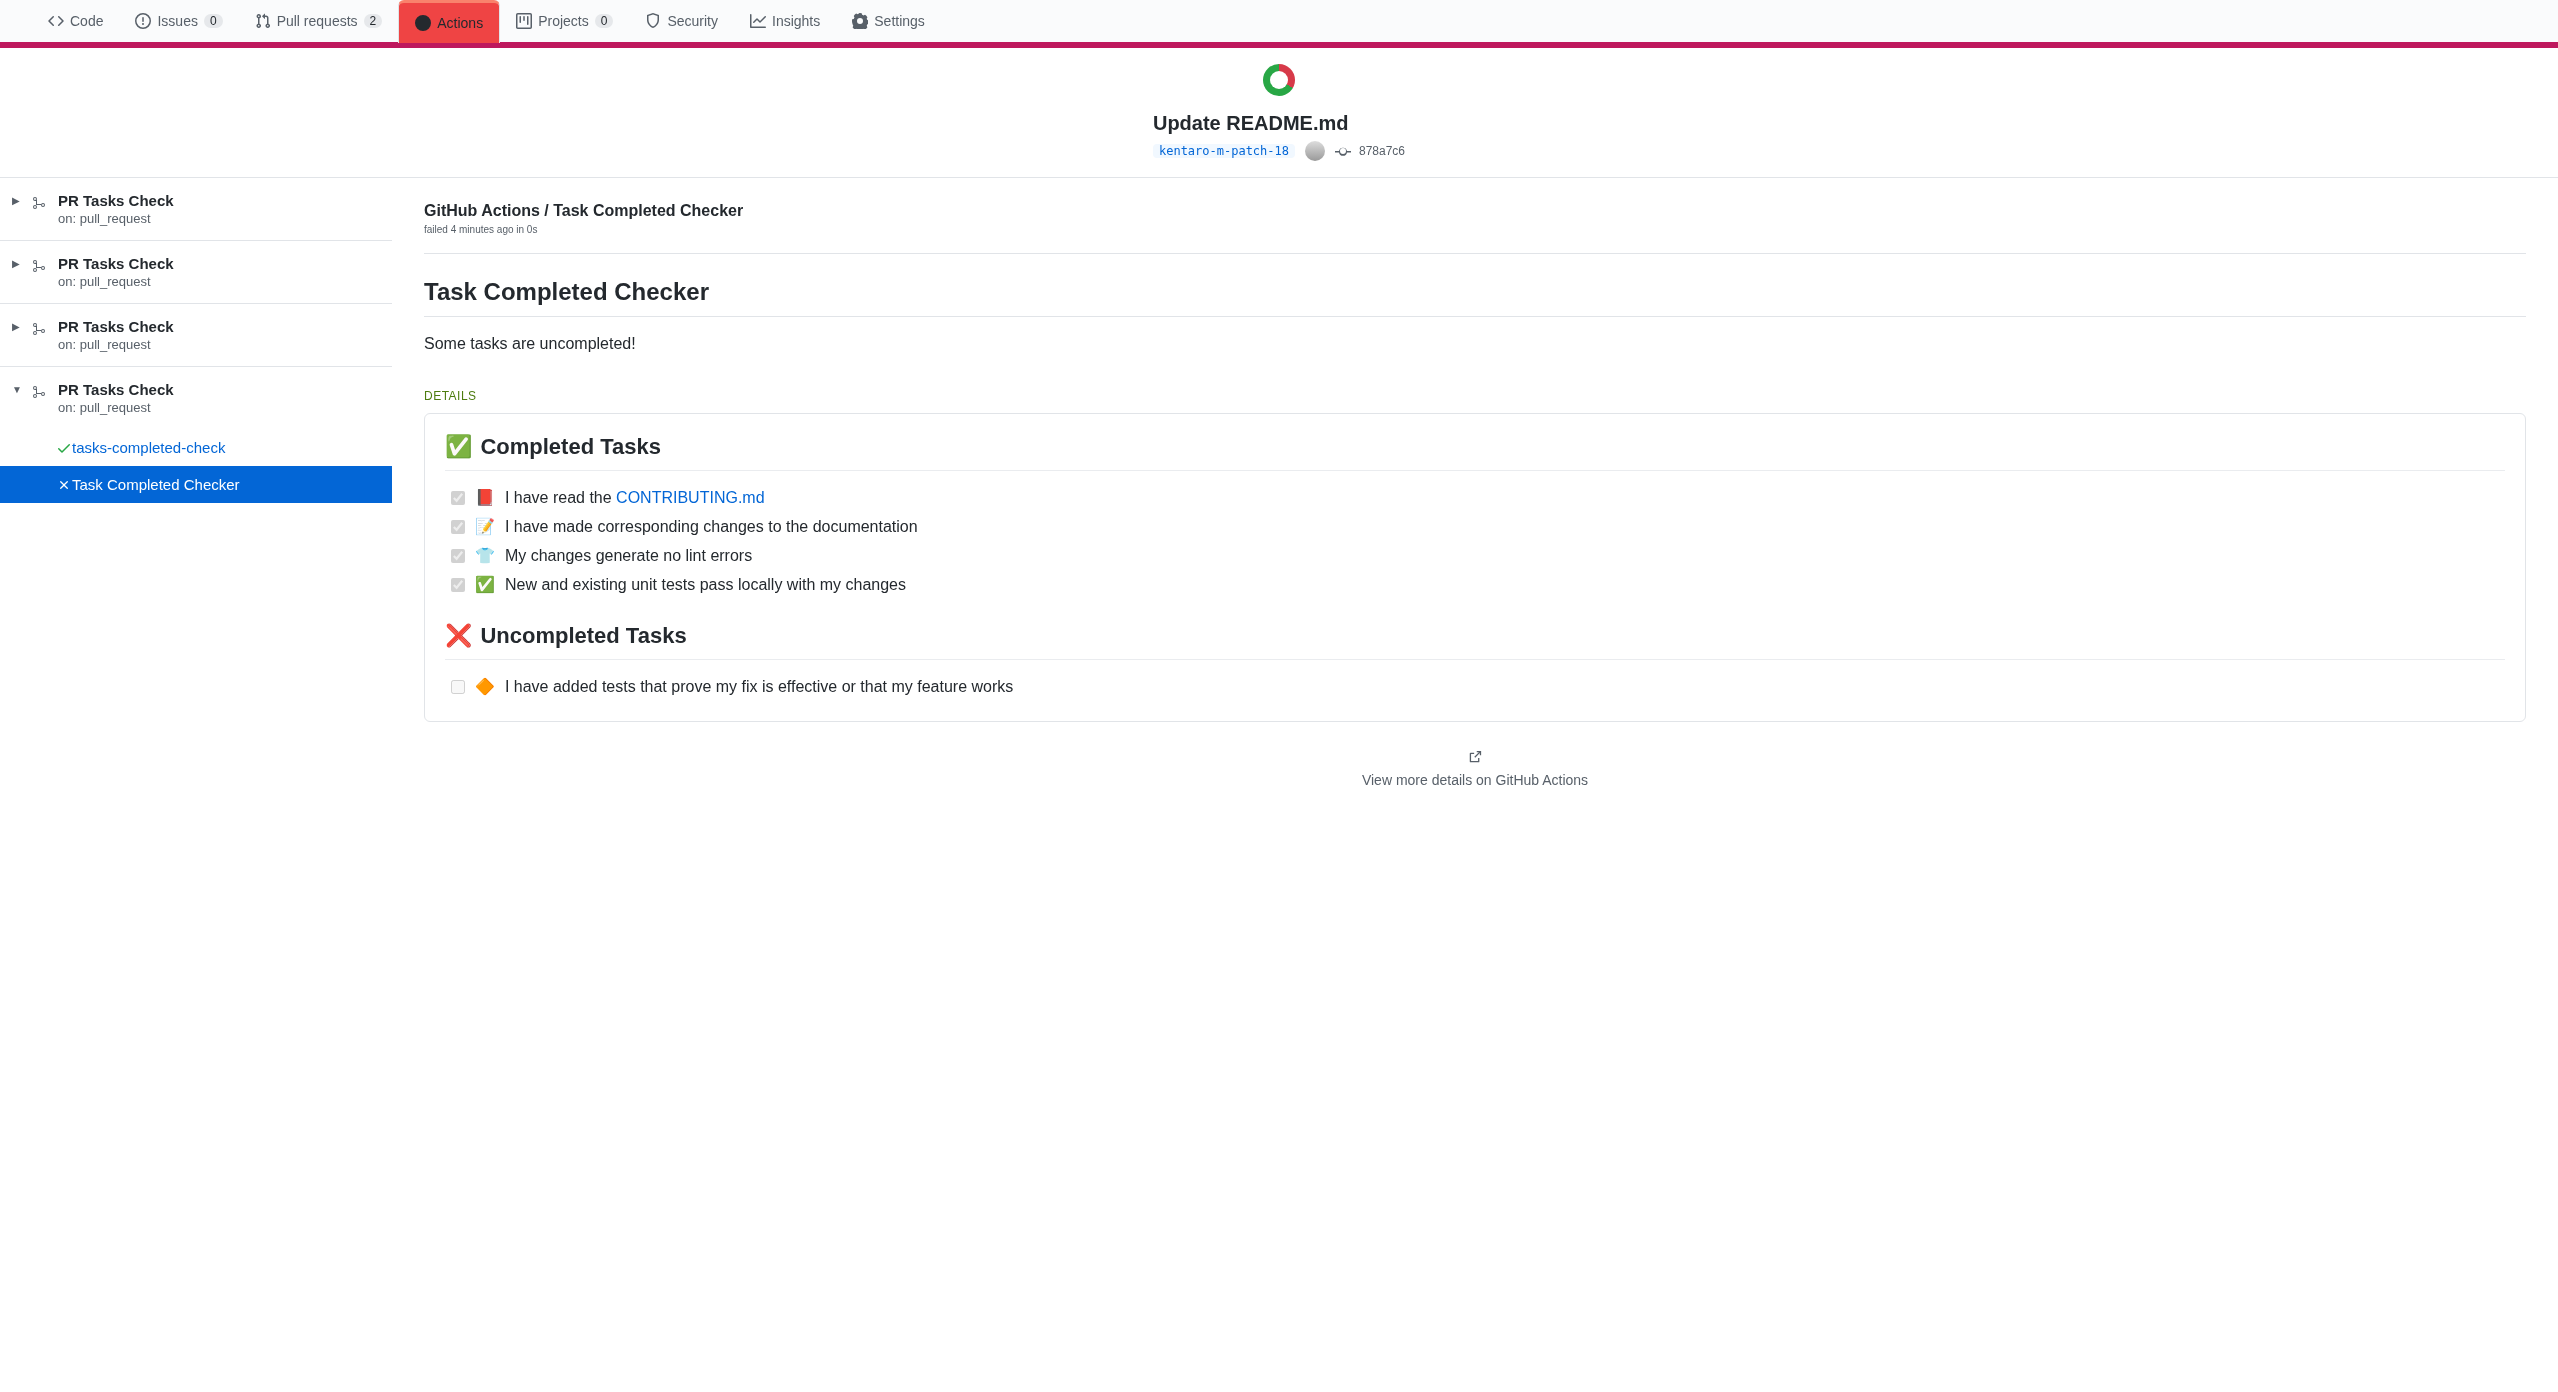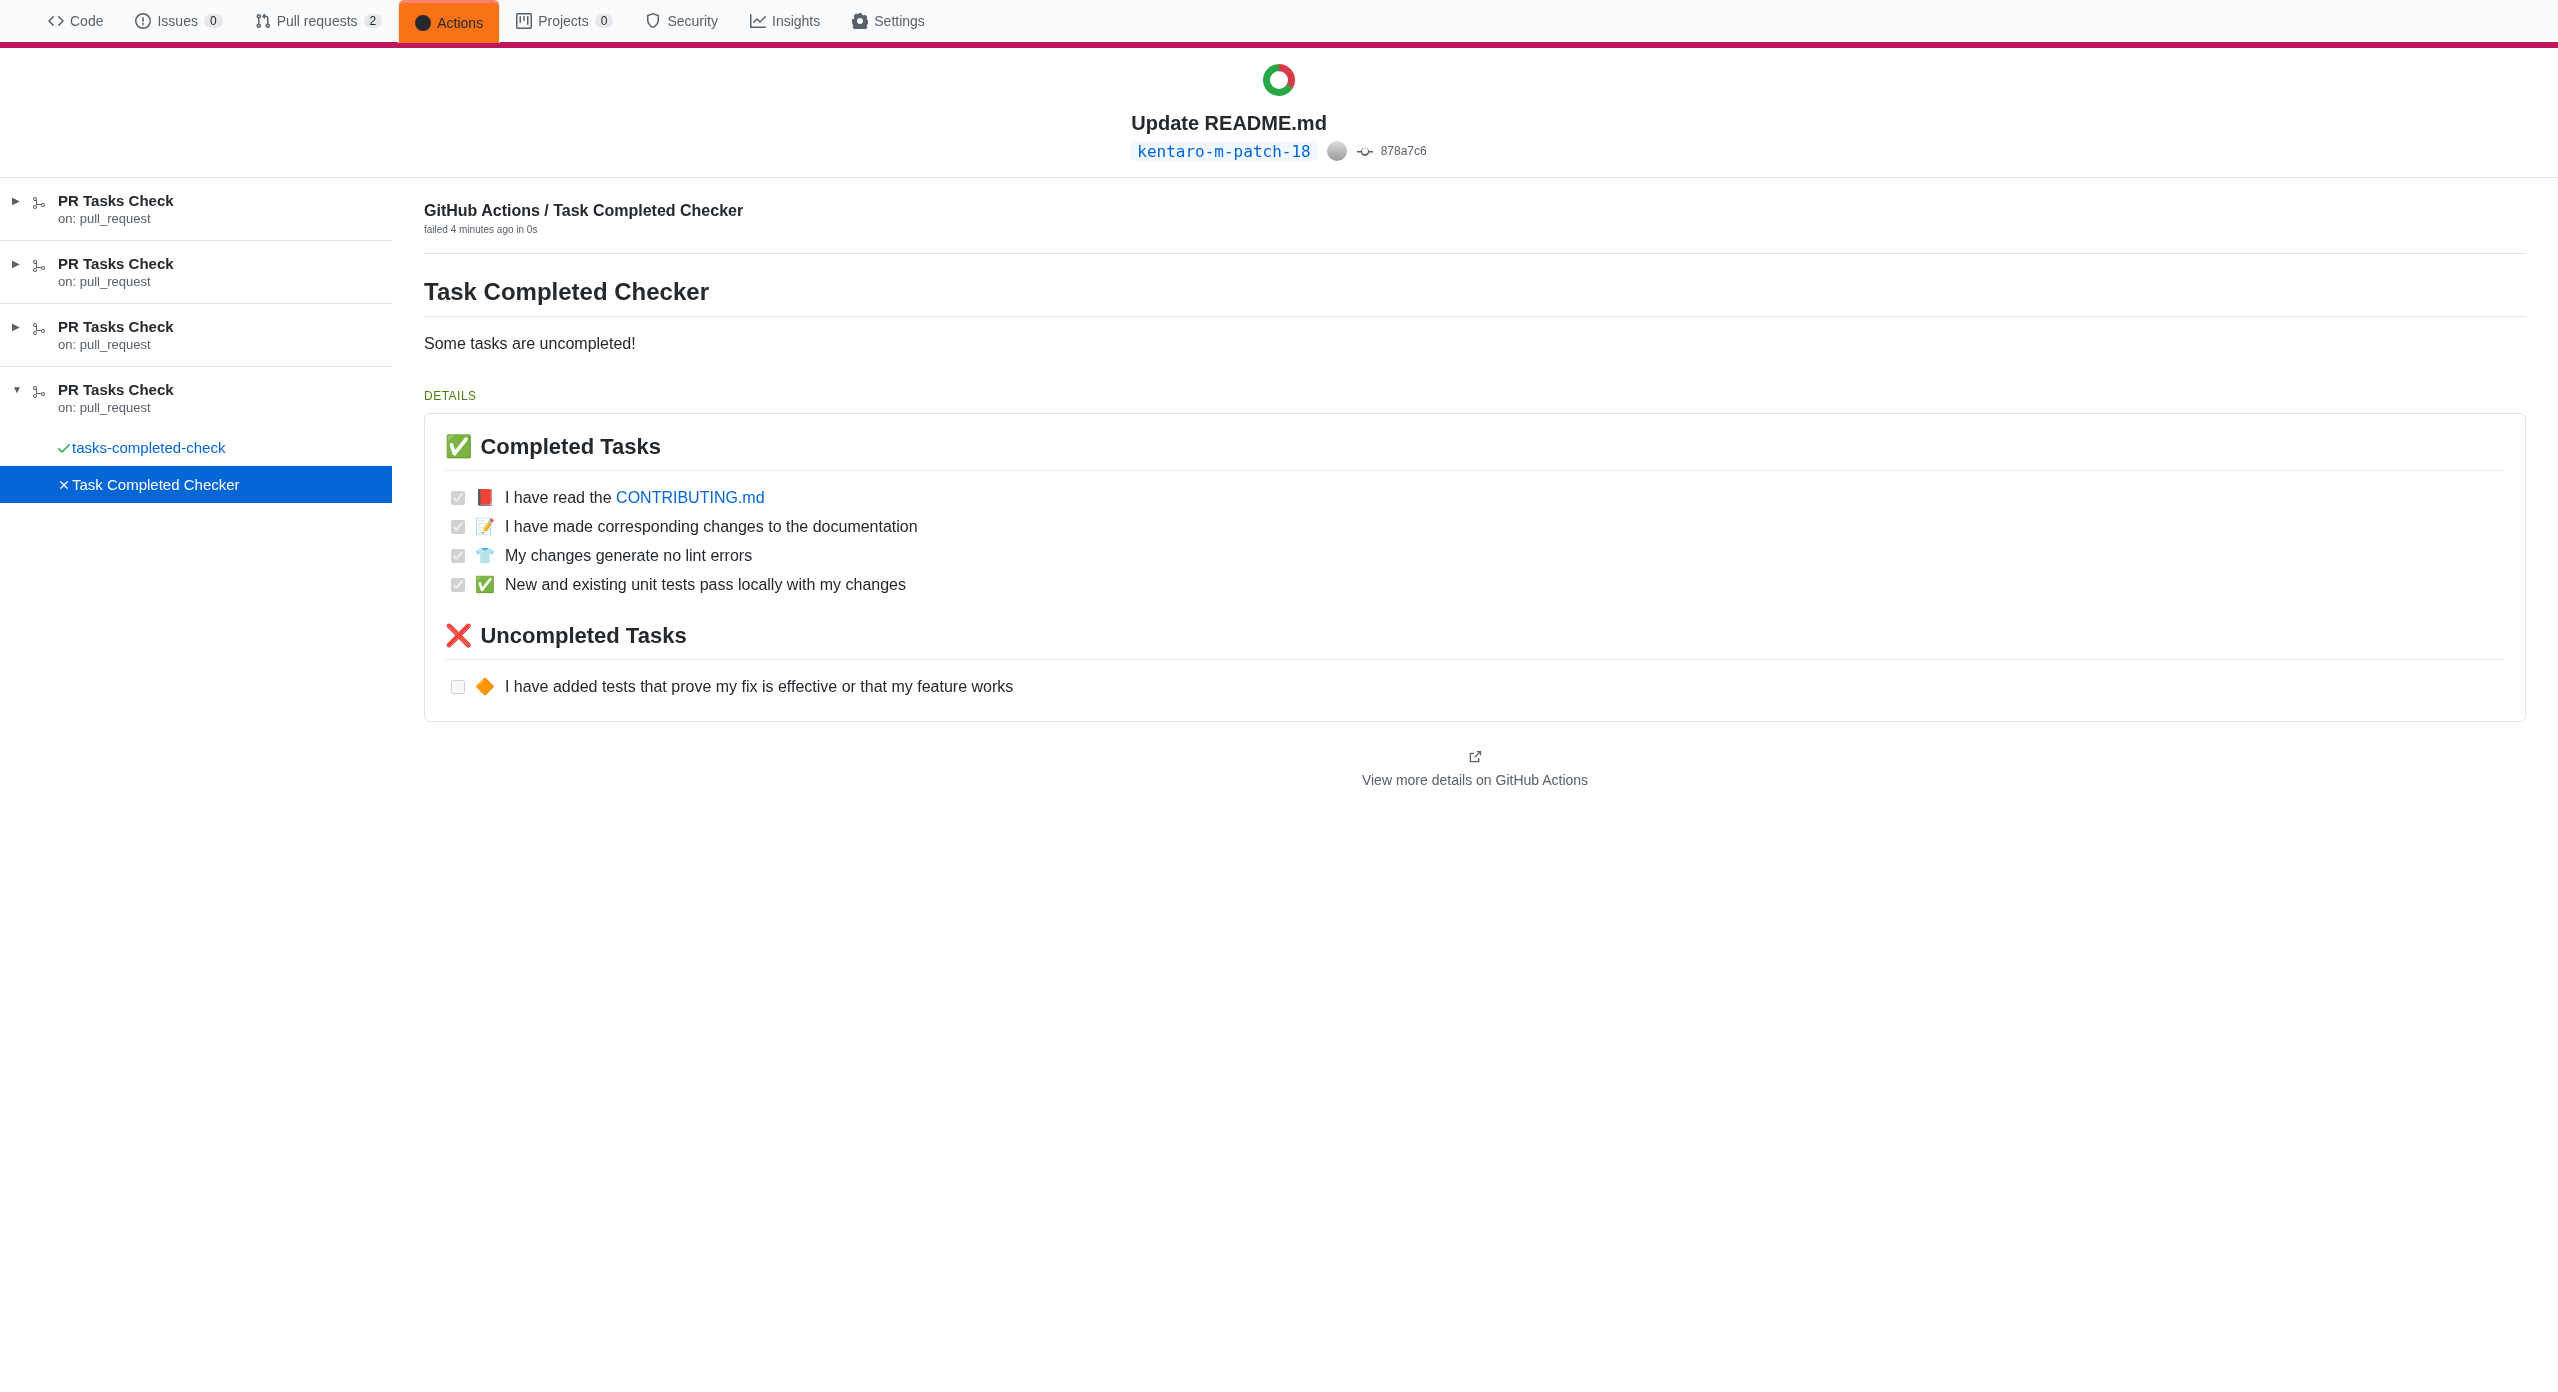--- a/index.html
+++ b/index.html
@@ -19,21 +19,21 @@
 .tab {
   display: flex;
   align-items: center;
   gap: 6px;
   padding: 12px 16px;
   color: #586069;
   cursor: pointer;
   font-size: 14px;
 }
 .tab.active {
-  background: #f97316;
+  background: #ef4444;
   border: 1px solid #e1e4e8;
   border-bottom: none;
   border-top: 3px solid #f9826c;
   color: #24292e;
   border-radius: 6px 6px 0 0;
   margin-bottom: -1px;
 }
 .tab .counter {
   background: #d1d5da80;
   border-radius: 10px;
@@ -64,21 +64,21 @@
   content: '';
   position: absolute;
   inset: 7px;
   background: #fff;
   border-radius: 50%;
 }
 .header-info h1 { font-size: 20px; font-weight: 600; margin-bottom: 6px; }
 .meta-row { display: flex; align-items: center; gap: 10px; }
 .branch-label {
   font-family: SFMono-Regular, Consolas, monospace;
-  font-size: 16px;
+  font-size: 12px;
   color: #0366d6;
   background: #f1f8ff;
   padding: 0 6px;
   border-radius: 4px;
 }
 .avatar { width: 20px; height: 20px; border-radius: 50%; background: linear-gradient(#ddd,#999); flex-shrink:0; }
 .commit { display: flex; align-items: center; gap: 8px; color: #586069; font-size: 12px; }
 .layout { display: flex; border-top: 1px solid #e1e4e8; }
 .sidebar { width: 392px; flex-shrink: 0; }
 .run-item {

